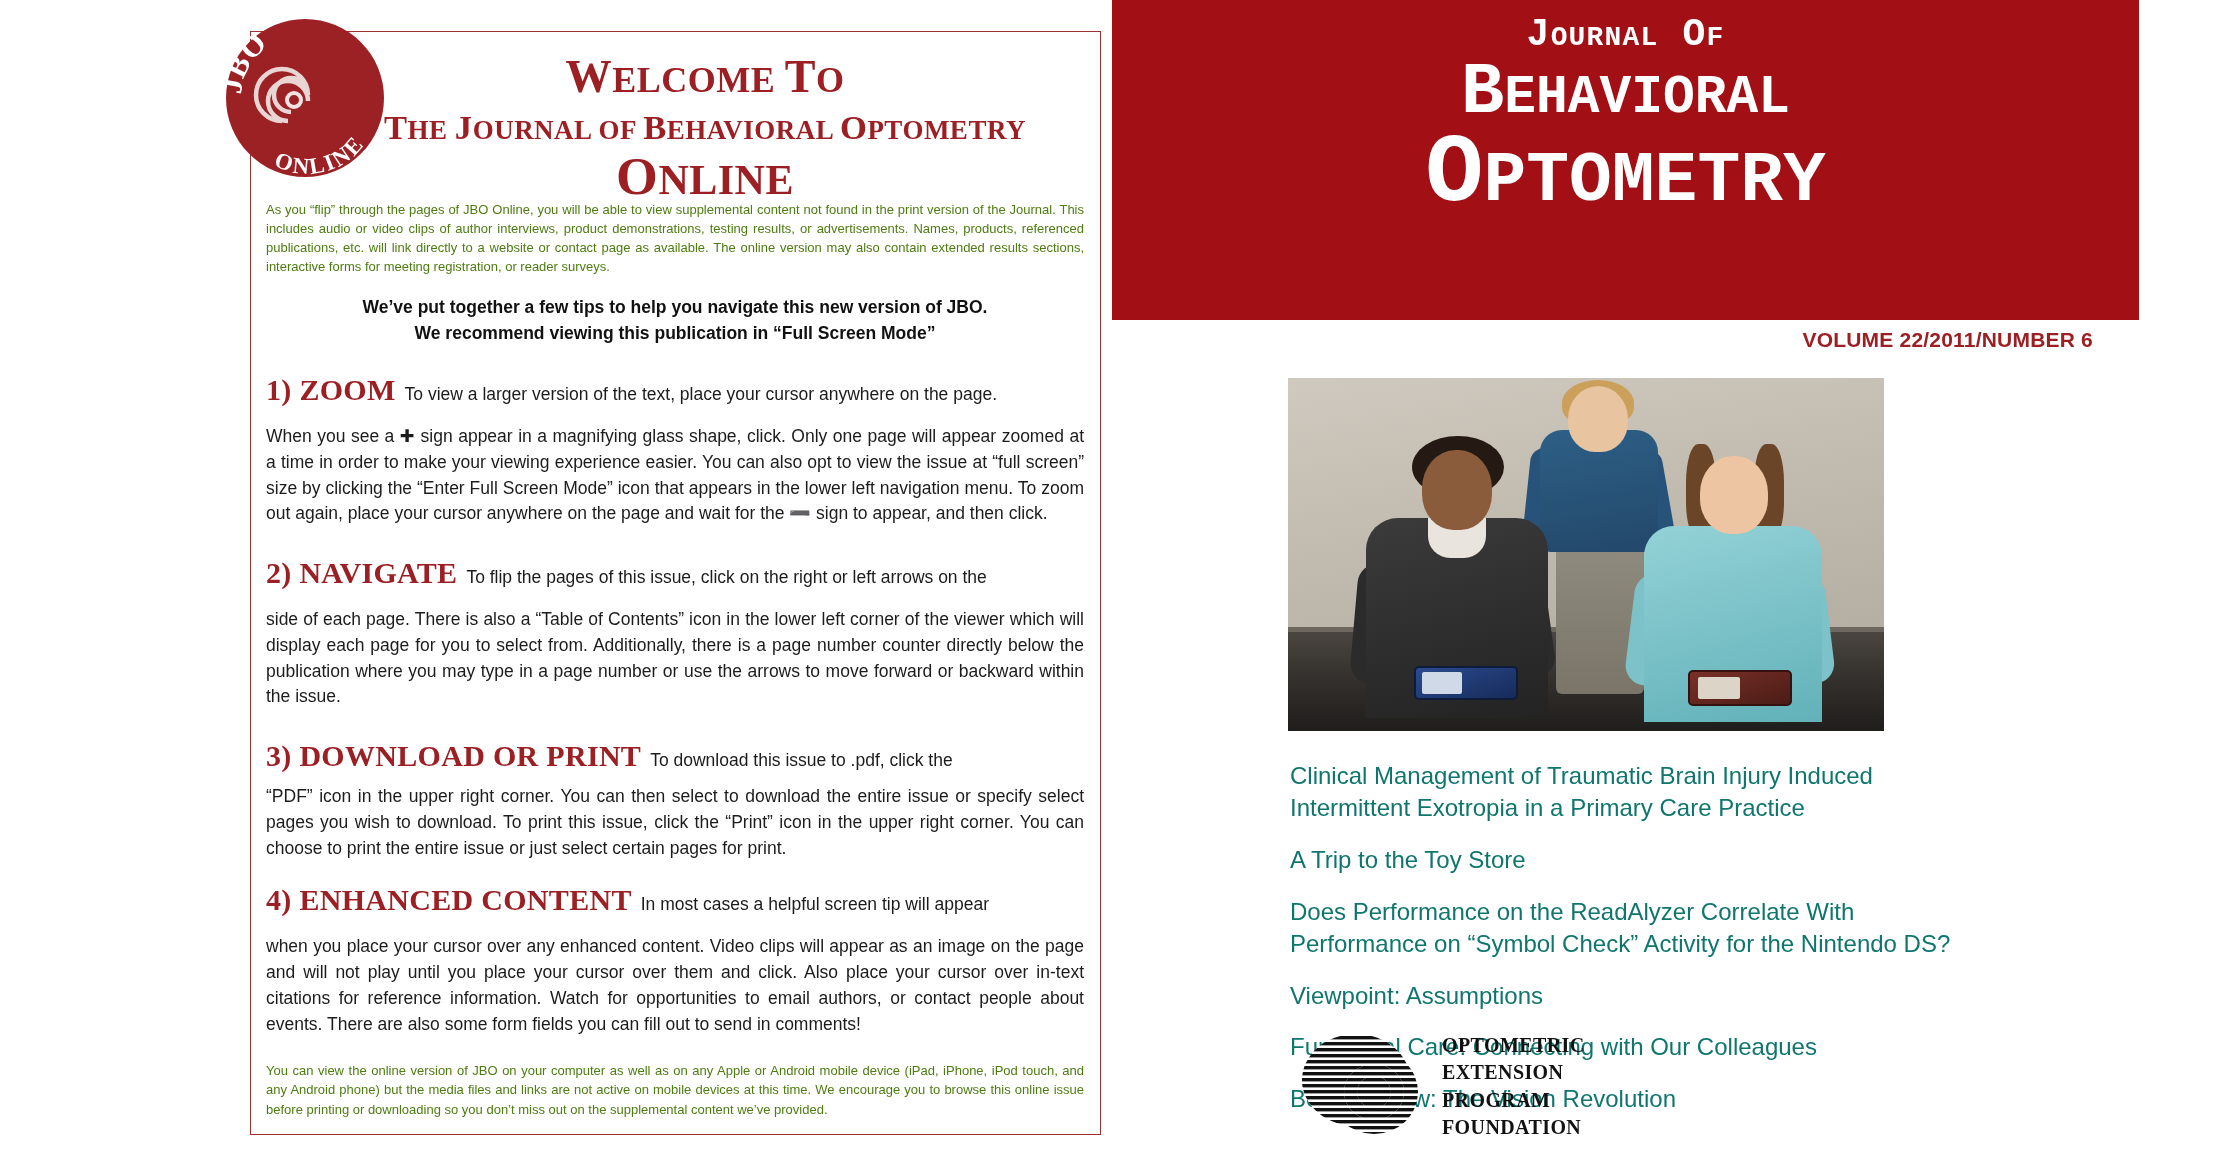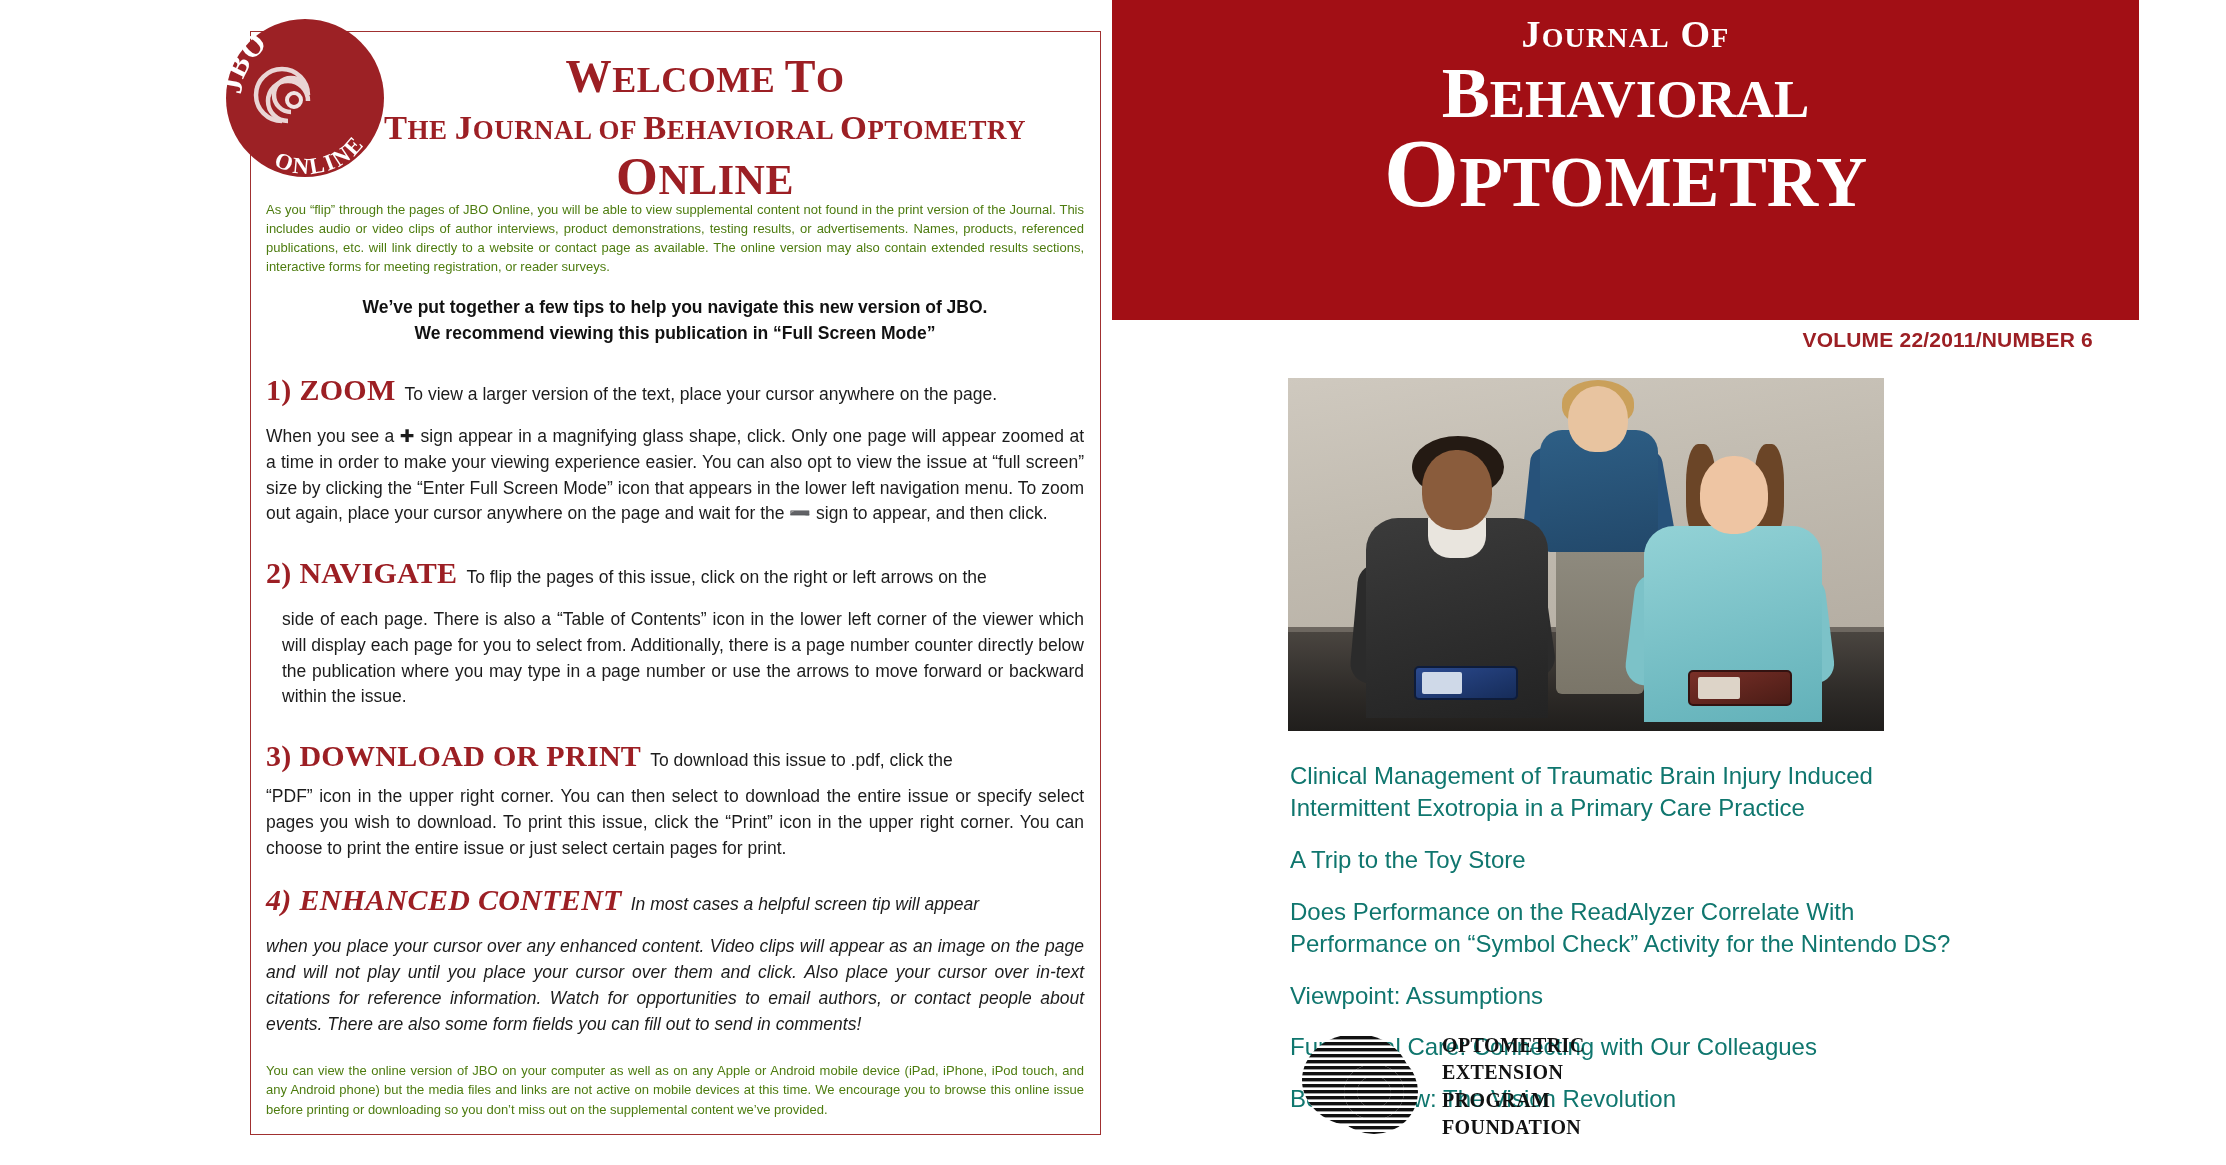--- a/index.html
+++ b/index.html
@@ -128,21 +128,21 @@
     position: absolute;
     left: 0; top: 0;
     width: 1027px; height: 320px;
     background: #a20f15;
   }
   #cover-title {
     position: absolute;
     left: 0; top: 0;
     width: 1027px; height: 320px;
     color: #ffffff;
-    font-family: Liberation Serif, serif;
+    font-family: Liberation Mono, monospace;
     font-weight: bold;
     text-align: center;
   }
   #jt-journal-of {
     font-size: 38px;
     letter-spacing: 1.2px;
     margin-top: 14px;
     line-height: 1.1;
   }
   #jt-behavioral {
@@ -326,31 +326,31 @@
         <p class="sec-para first">
           <span class="sec-head">1) ZOOM</span><span class="sec-body">To view a larger version of the text, place your cursor anywhere on the page.</span>
         </p>
         <p class="sec-para" style="margin-top:12px;">When you see a ✚ sign appear in a magnifying glass shape, click. Only one page will appear zoomed at a time in order to make your viewing experience easier. You can also opt to view the issue at “full screen” size by clicking the “Enter Full Screen Mode” icon that appears in the lower left navigation menu.  To zoom out again, place your cursor anywhere on the page and wait for the ➖ sign to appear, and then click.</p>
       </div>
 
       <div class="section" style="margin-top:24px;">
         <p class="sec-para first">
           <span class="sec-head">2) NAVIGATE</span><span class="sec-body">To flip the pages of this issue, click on the right or left arrows on the</span>
         </p>
-        <p class="sec-para" style="margin-top:12px;margin-left:16px;">side of each page. There is also a “Table of Contents” icon in the lower left corner of the viewer which will display each page for you to select from. Additionally, there is a page number counter directly below the publication where you may type in a page number or use the arrows to move forward or backward within the issue.</p>
+        <p class="sec-para" style="margin-top:12px;">side of each page. There is also a “Table of Contents” icon in the lower left corner of the viewer which will display each page for you to select from. Additionally, there is a page number counter directly below the publication where you may type in a page number or use the arrows to move forward or backward within the issue.</p>
       </div>
 
       <div class="section" style="margin-top:24px;">
         <p class="sec-para first">
           <span class="sec-head">3) DOWNLOAD OR PRINT</span><span class="sec-body">To download this issue to .pdf, click the</span>
         </p>
         <p class="sec-para" style="margin-top:6px;">“PDF” icon in the upper right corner. You can then select to download the entire issue or specify select pages you wish to download. To print this issue, click the “Print” icon in the upper right corner. You can choose to print the entire issue or just select certain pages for print.</p>
       </div>
 
-      <div class="section" style="margin-top:12px;font-style:italic;">
+      <div class="section" style="margin-top:12px;">
         <p class="sec-para first">
           <span class="sec-head">4) ENHANCED CONTENT</span><span class="sec-body">In most cases a helpful screen tip will appear</span>
         </p>
         <p class="sec-para" style="margin-top:12px;">when you place your cursor over any enhanced content. Video clips will appear as an image on the page and will not play until you place your cursor over them and click. Also place your cursor over in-text citations for reference information. Watch for opportunities to email authors, or contact people about events. There are also some form fields you can fill out to send in comments!</p>
       </div>
 
       <p class="body-text" style="margin-top:24px;">You can view the online version of JBO on your computer as well as on any Apple or Android mobile device (iPad, iPhone, iPod touch, and any Android phone) but the media files and links are not active on mobile devices at this time. We encourage you to browse this online issue before printing or downloading so you don’t miss out on the supplemental content we’ve provided.</p>
     </div>
   </div>
 

